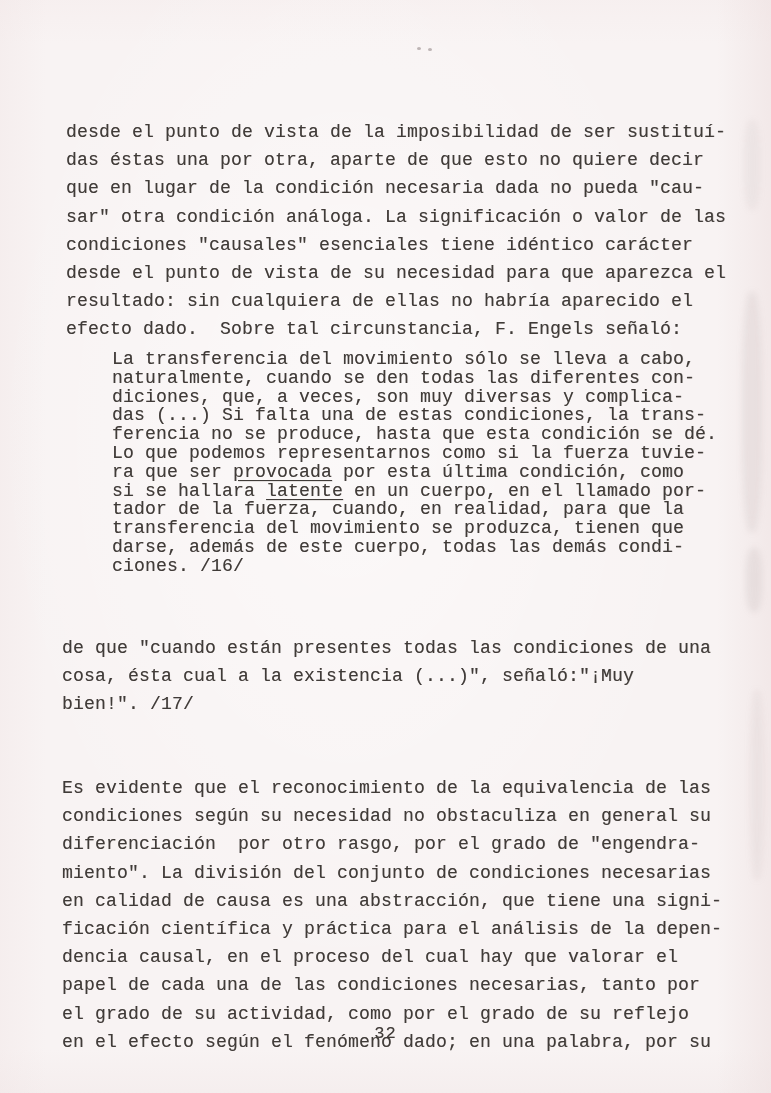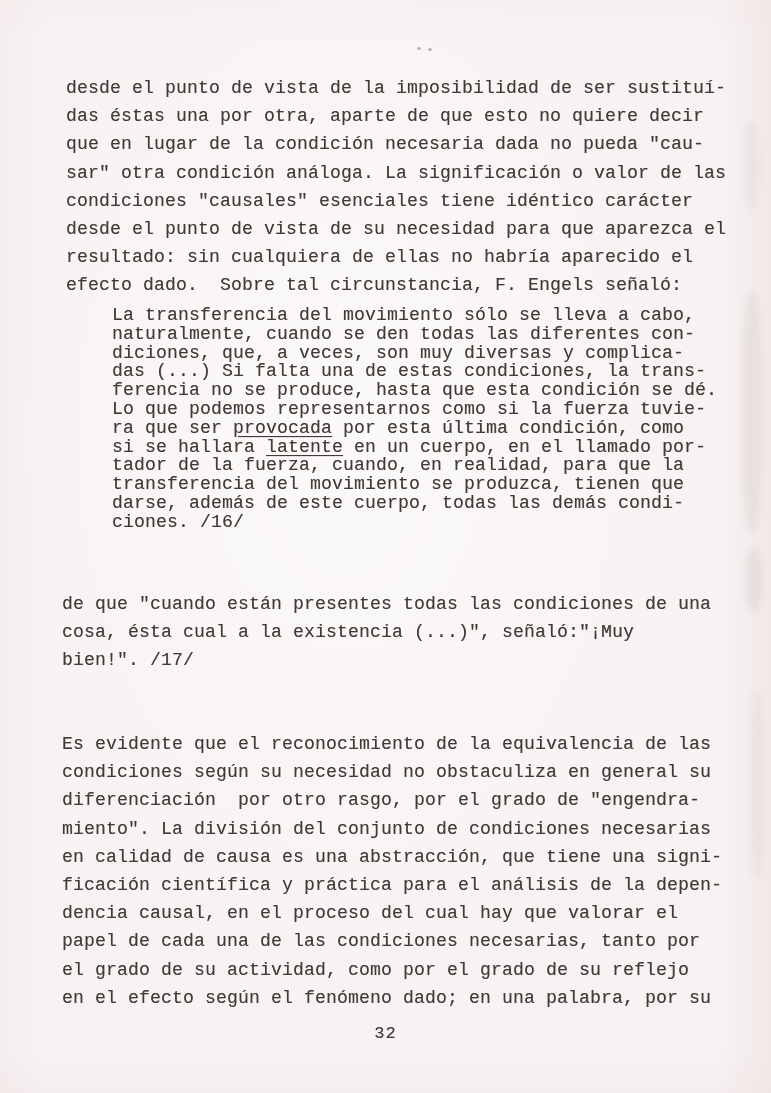--- a/index.html
+++ b/index.html
@@ -20,20 +20,21 @@
     overflow: hidden;
     font-family: "Liberation Mono", "DejaVu Sans Mono", monospace;
     color: #403b38;
   }
   .block {
     position: absolute;
     font-size: 18px;
     letter-spacing: 0.2px;
     white-space: pre;
     text-shadow: 0.3px 0.3px 0.5px rgba(64,59,56,0.45);
+    margin-top: 44px;
   }
   .body-spacing .line { height: 28.2px; line-height: 28.2px; }
   .quote-spacing .line { height: 18.8px; line-height: 18.8px; }
   .para1 { left: 66px; top: 74px; }
   .quote { left: 112px; top: 306px; }
   .para2 { left: 62px; top: 590px; }
   .para3 { left: 62px; top: 730px; }
   u { text-underline-offset: 3px; }
   .pagenum {
     position: absolute;

